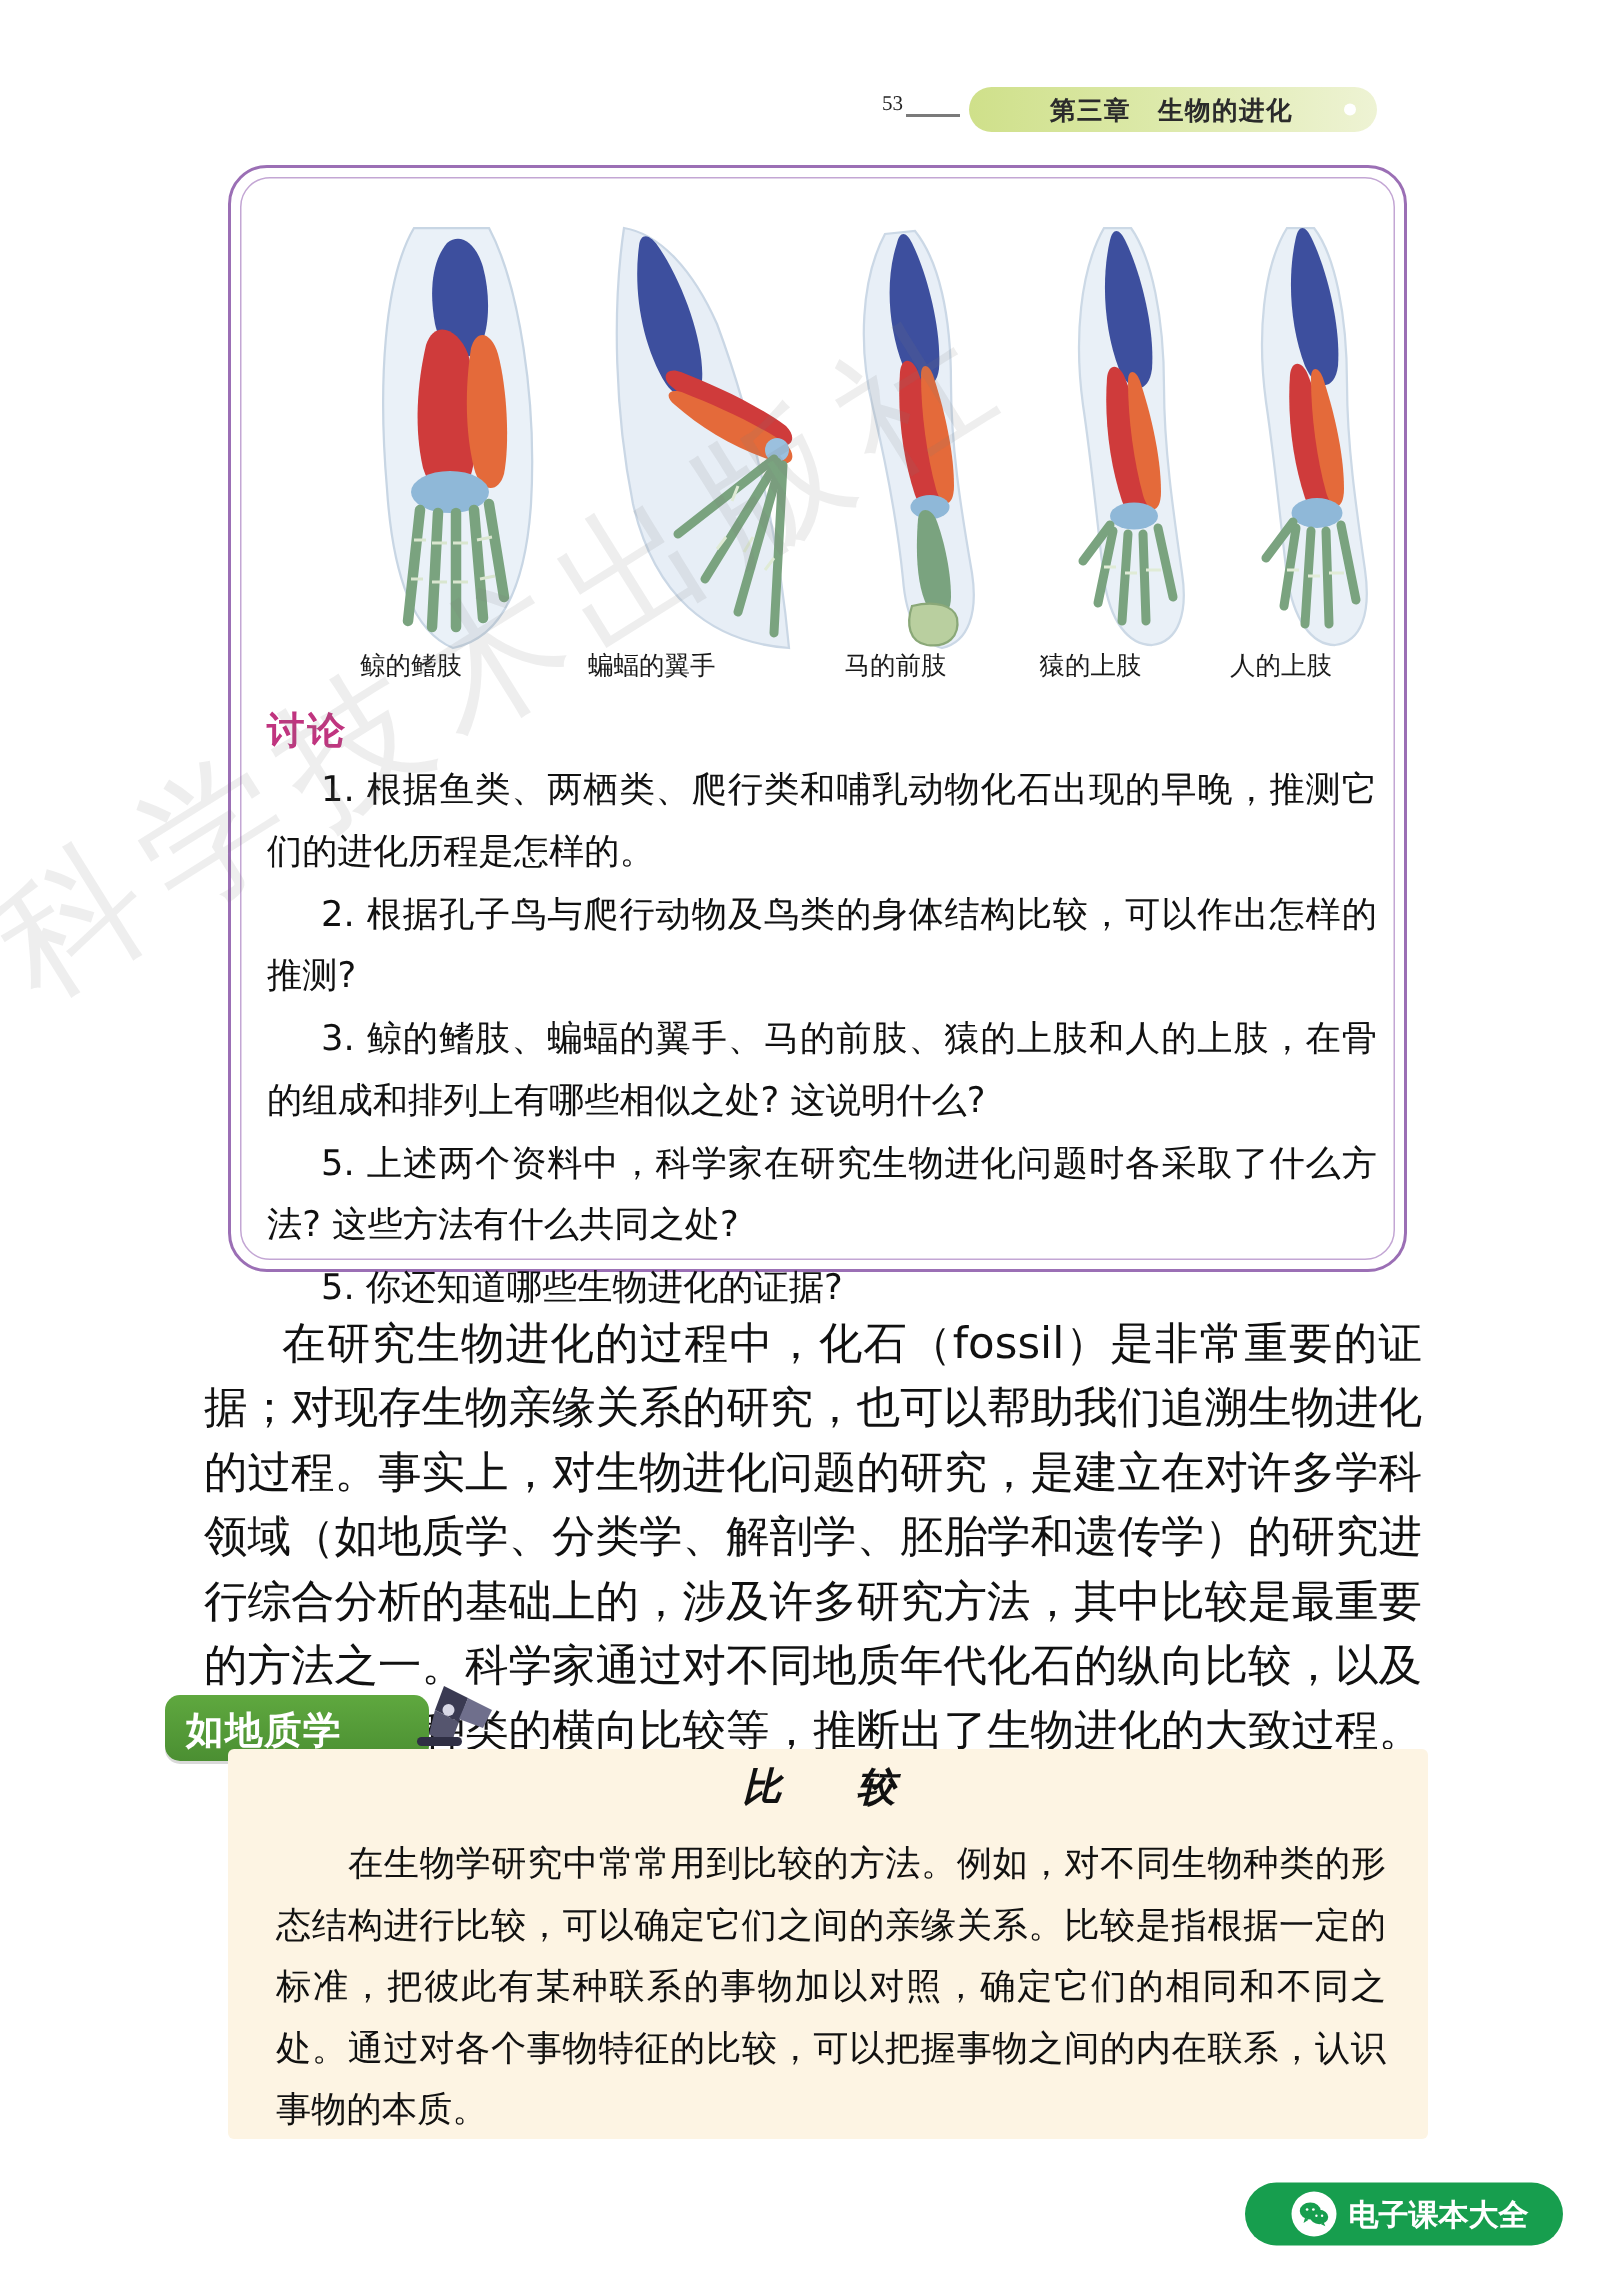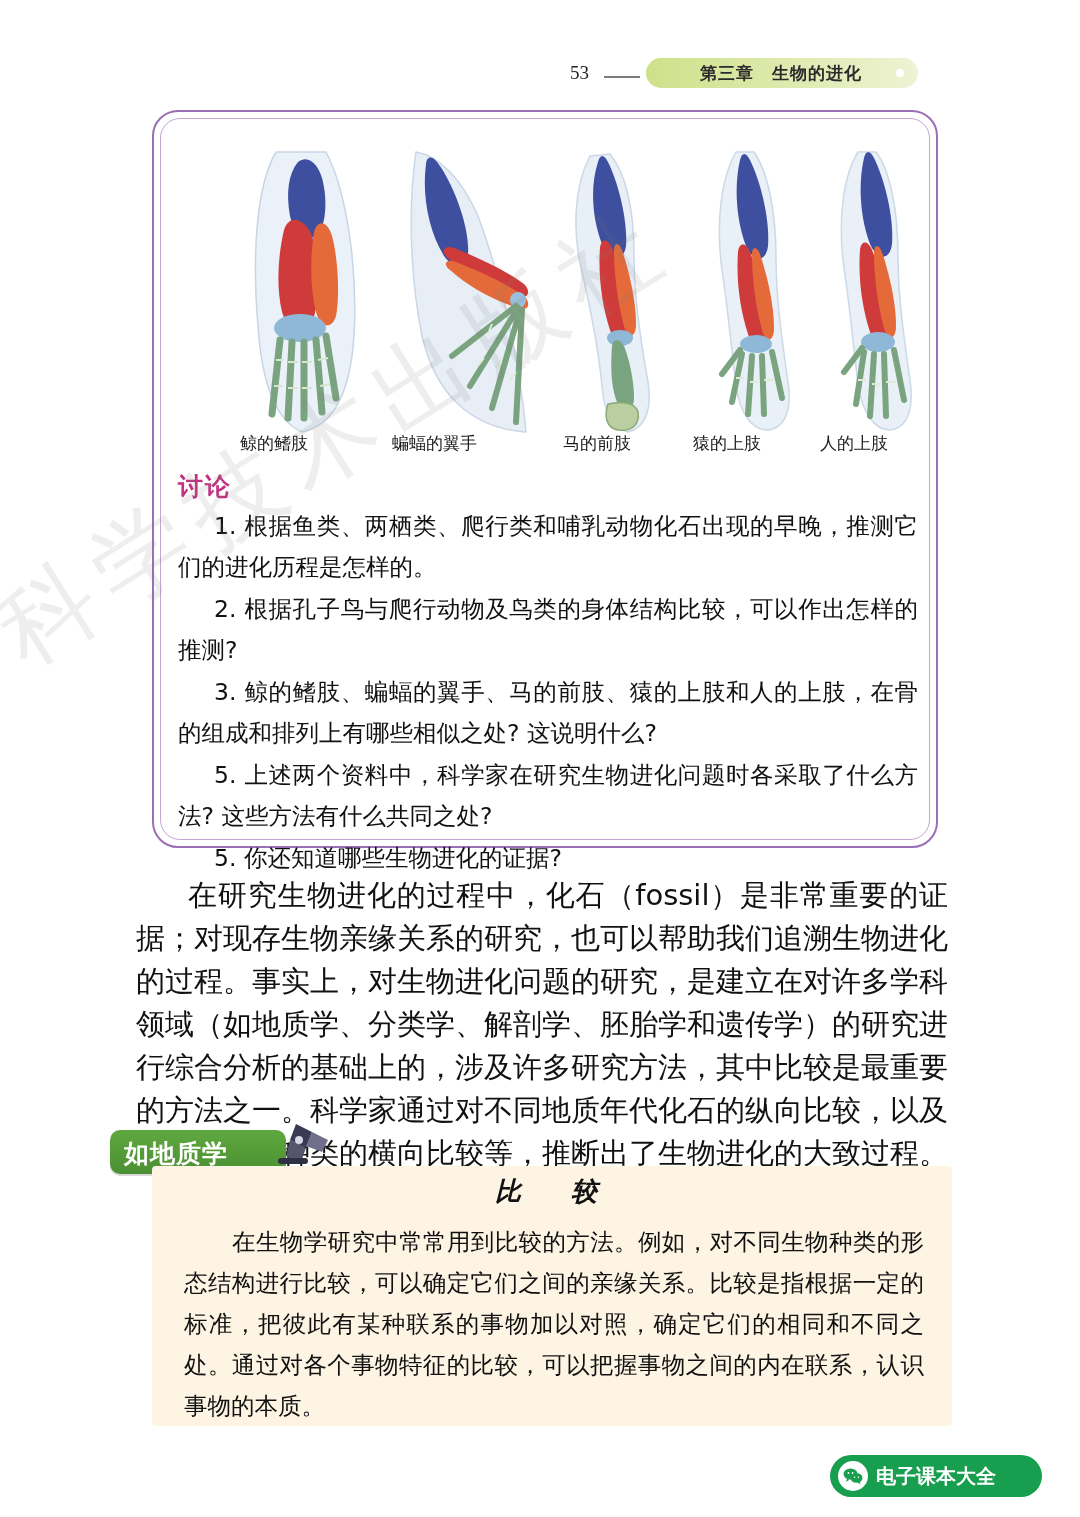--- a/index.html
+++ b/index.html
@@ -19,23 +19,23 @@
   
   .page-header {
     position: absolute;
     top: 58px;
     left: 0;
     width: 1080px;
     height: 34px;
   }
   .header-pagenum {
     position: absolute;
-    left: 570px;
+    left: 588px;
     top: 4px;
-    font-size: 19px;
+    font-size: 14px;
     font-family: "Liberation Serif", serif;
     color: #222;
   }
   .header-rule {
     position: absolute;
     left: 604px;
     top: 18px;
     width: 36px;
     height: 2px;
     background: #7a7a7a;
@@ -245,20 +245,21 @@
   .footer-badge {
     position: absolute;
     left: 830px;
     top: 1455px;
     width: 212px;
     height: 42px;
     border-radius: 21px;
     background: #179e4e;
     display: flex;
     align-items: center;
+    justify-content: center;
   }
   .footer-badge-icon {
     width: 30px;
     height: 30px;
     margin-left: 8px;
     border-radius: 50%;
     background: #ffffff;
     display: flex;
     align-items: center;
     justify-content: center;

